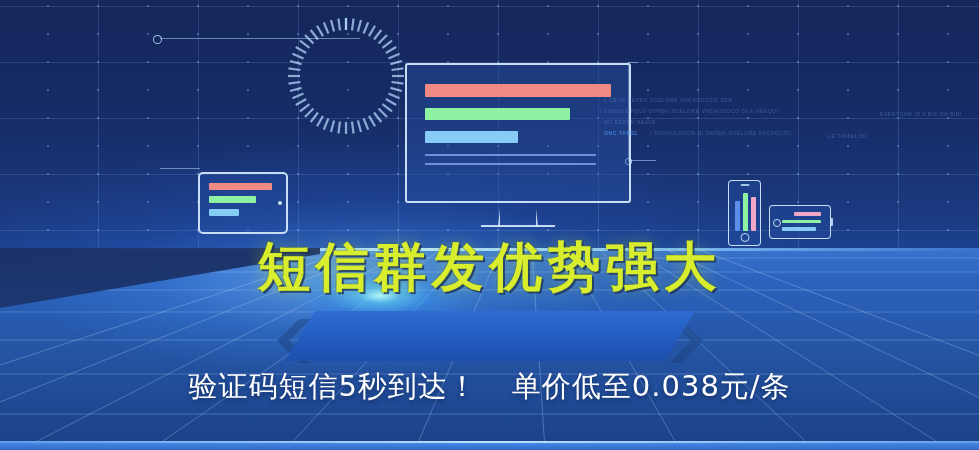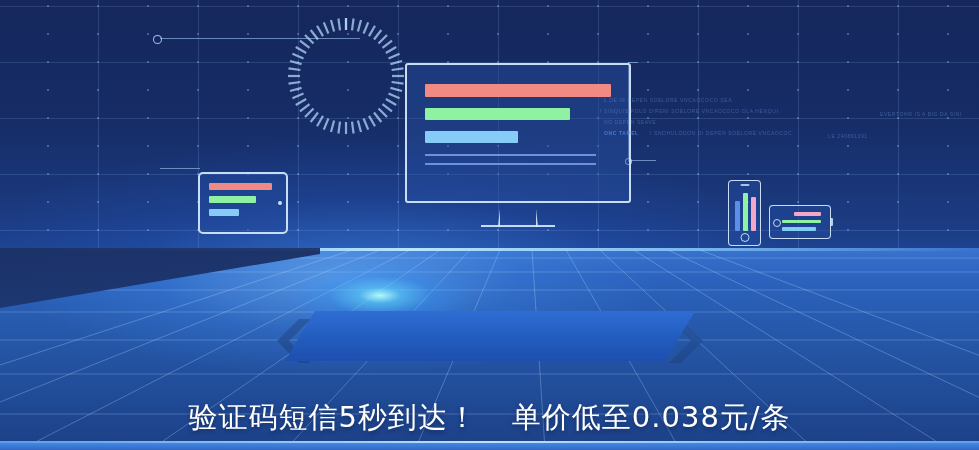--- a/index.html
+++ b/index.html
@@ -206,21 +206,21 @@
   }
   .ribbon-tail-r{
     position:absolute;left:669px;top:319px;width:34px;height:44px;
     background:linear-gradient(180deg,#27569f,#1f4689);
     clip-path:polygon(34px 50%,12px 0,0 0,22px 50%,0 100%,12px 100%);
     opacity:.85;
   }
 
   
   .tagline{
-    position:absolute;left:0;top:398px;width:979px;text-align:center;
+    position:absolute;left:0;top:367px;width:979px;text-align:center;
     color:#ffffff;font-size:29px;letter-spacing:1px;
     font-family:"DejaVu Sans","Liberation Sans",sans-serif;
     text-shadow:0 2px 4px rgba(10,30,70,.6);
   }
   .tagline .gap{display:inline-block;width:34px;}
 
   .vline{position:absolute;background:rgba(185,220,255,0.55);width:1px;}
 </style>
 </head>
 <body>
@@ -373,20 +373,21 @@
   <div class="ghost-text" style="left:604px;top:96px;">L DE IR DEPEN SOELORE VNCAOCOCO SEA</div>
   <div class="ghost-text" style="left:600px;top:107px;">I SINQUISIPOLO DIPENI SOELORE VNCAOCOCO OLA HENQUI</div>
   <div class="ghost-text" style="left:604px;top:118px;">NO DEPEN SEAVE</div>
   <div class="ghost-text bright" style="left:604px;top:129px;">ONC TAMEL</div>
   <div class="ghost-text" style="left:650px;top:129px;">I SNOHULODON DI DEPEN SOELORE VNCAOCOC</div>
   <div class="ghost-text" style="left:880px;top:110px;">EVERTOHR IS A BIG DA SINI</div>
   <div class="ghost-text" style="left:828px;top:132px;">LE 240891391</div>
 
   <div class="hero-glow"></div>
 
+  <div class="headline">短信群发优势强大</div>
 
   <div class="ribbon-tail-l"></div>
   <div class="ribbon-tail-r"></div>
   <div class="ribbon"></div>
 
   <div class="tagline">
     <span>验证码短信5秒到达！</span><span class="gap"></span><span>单价低至0.038元/条</span>
   </div>
 
 </div>

